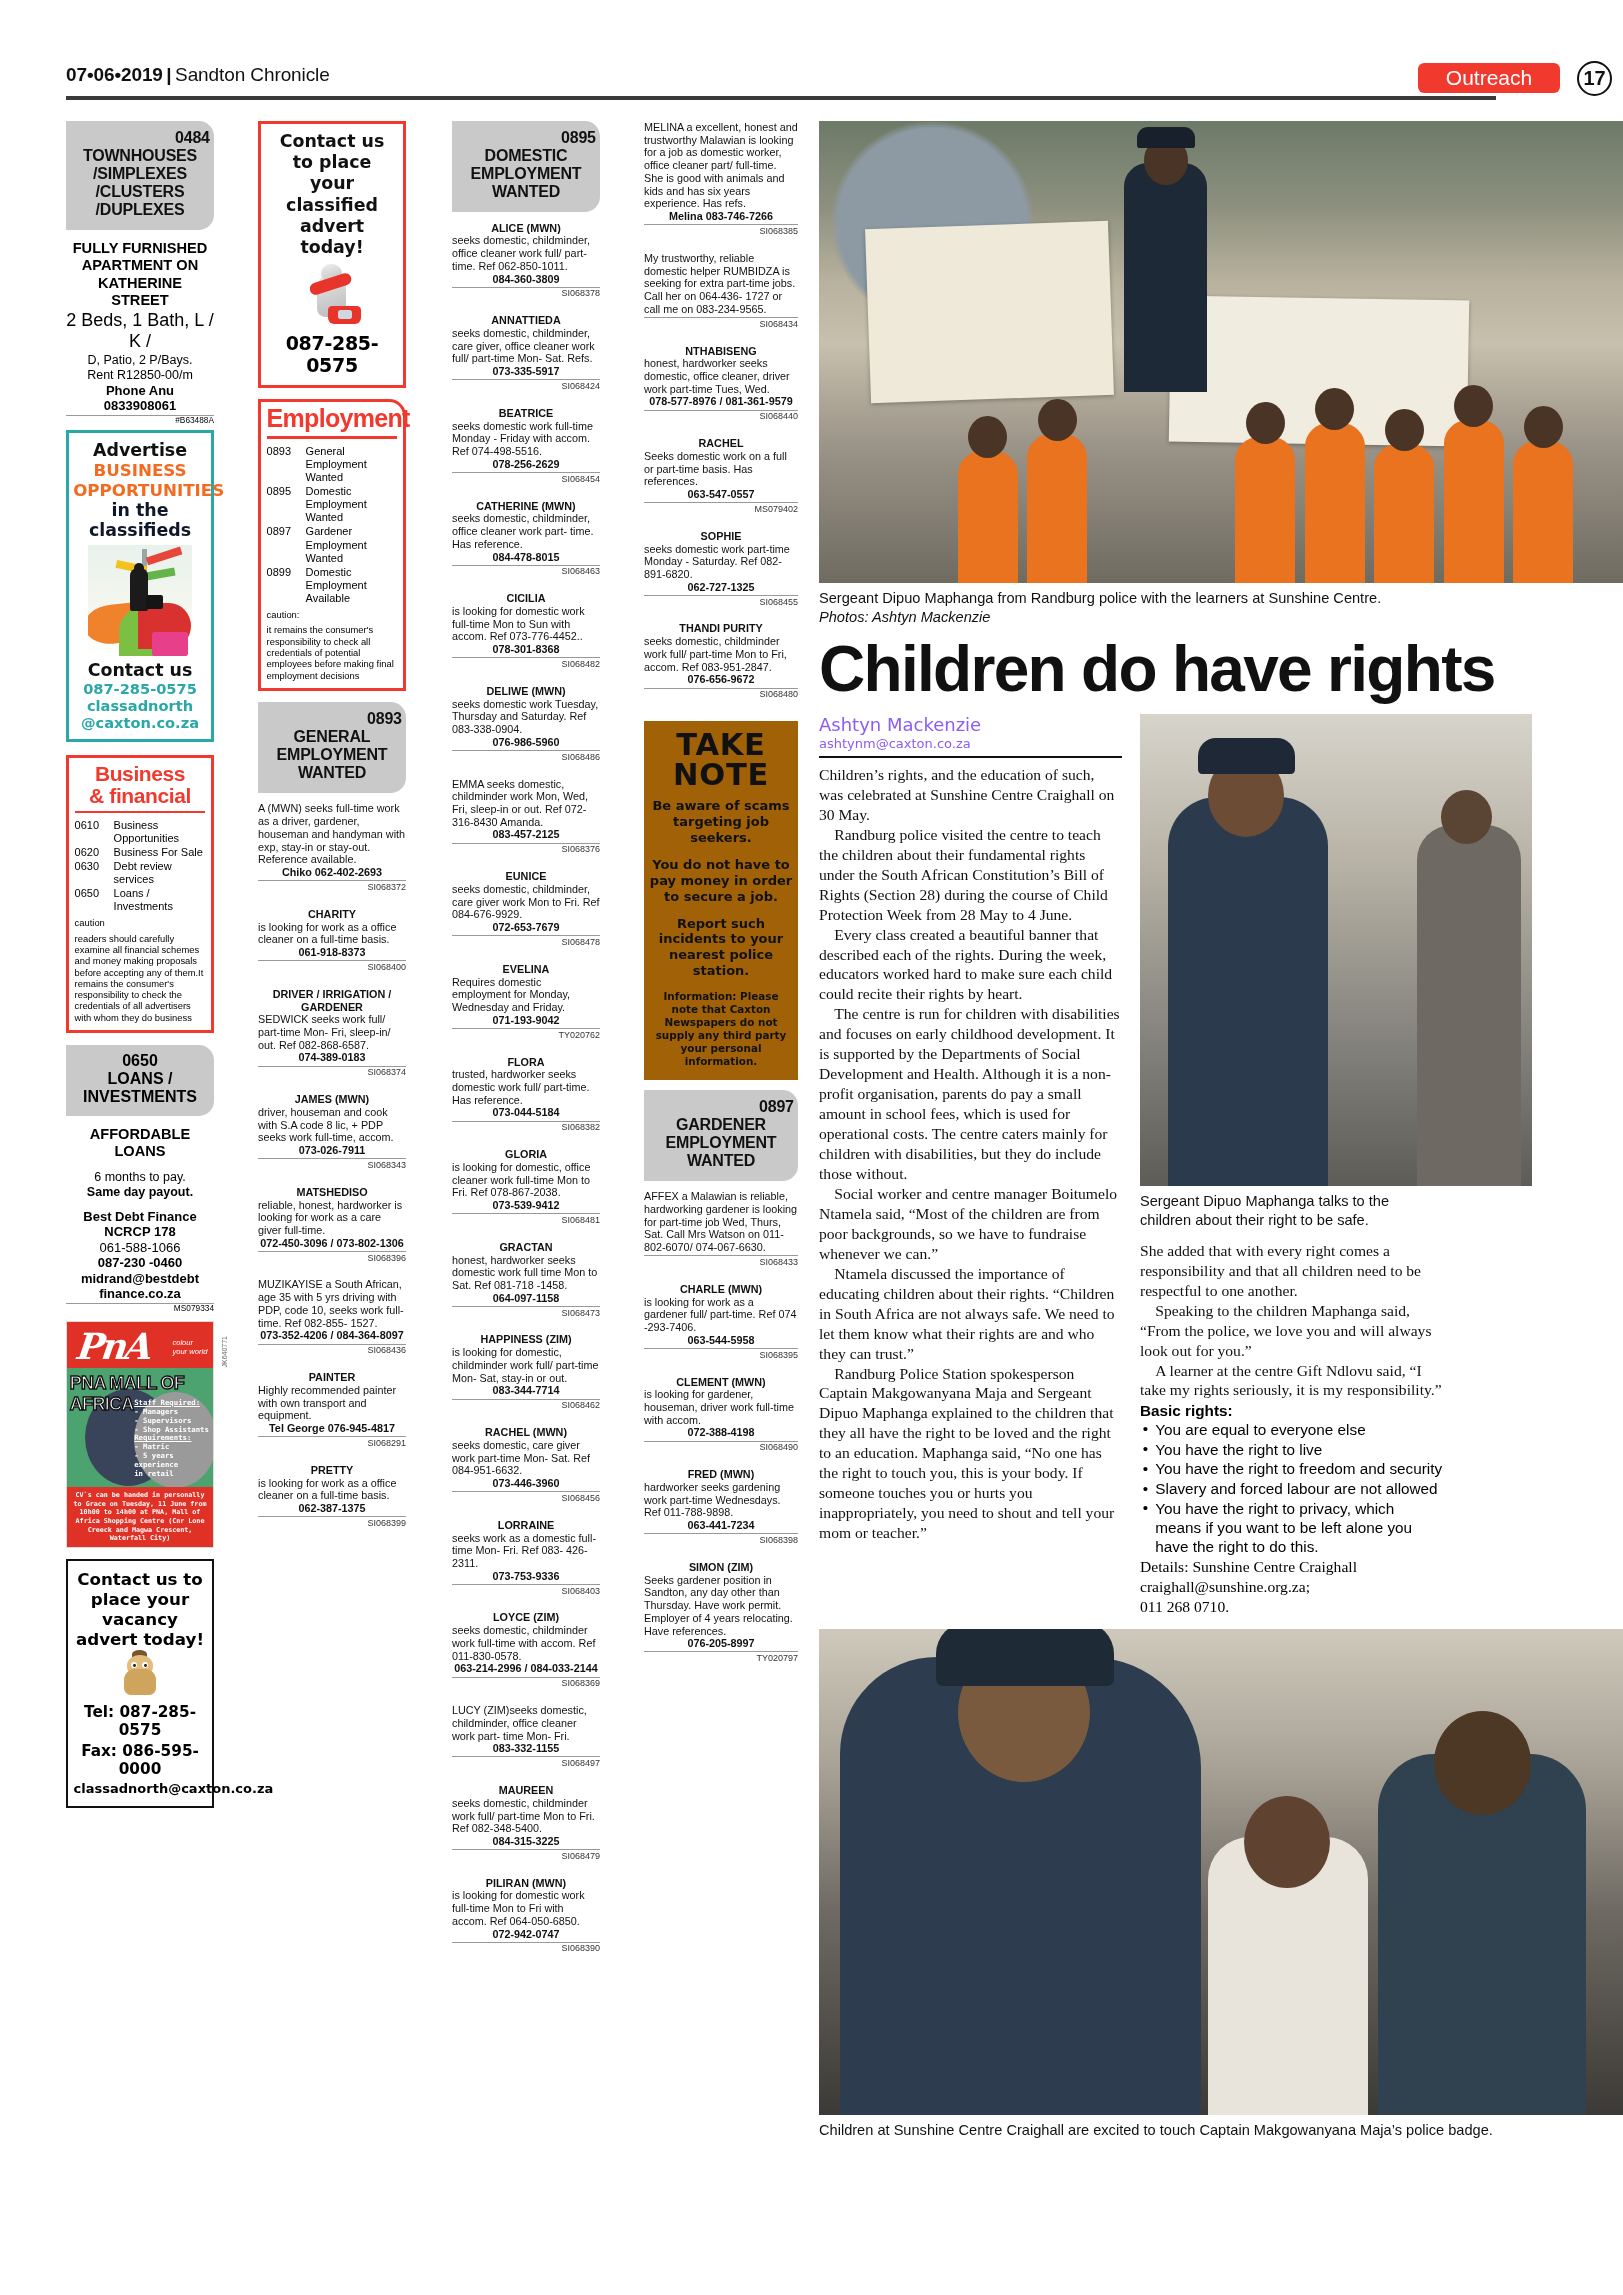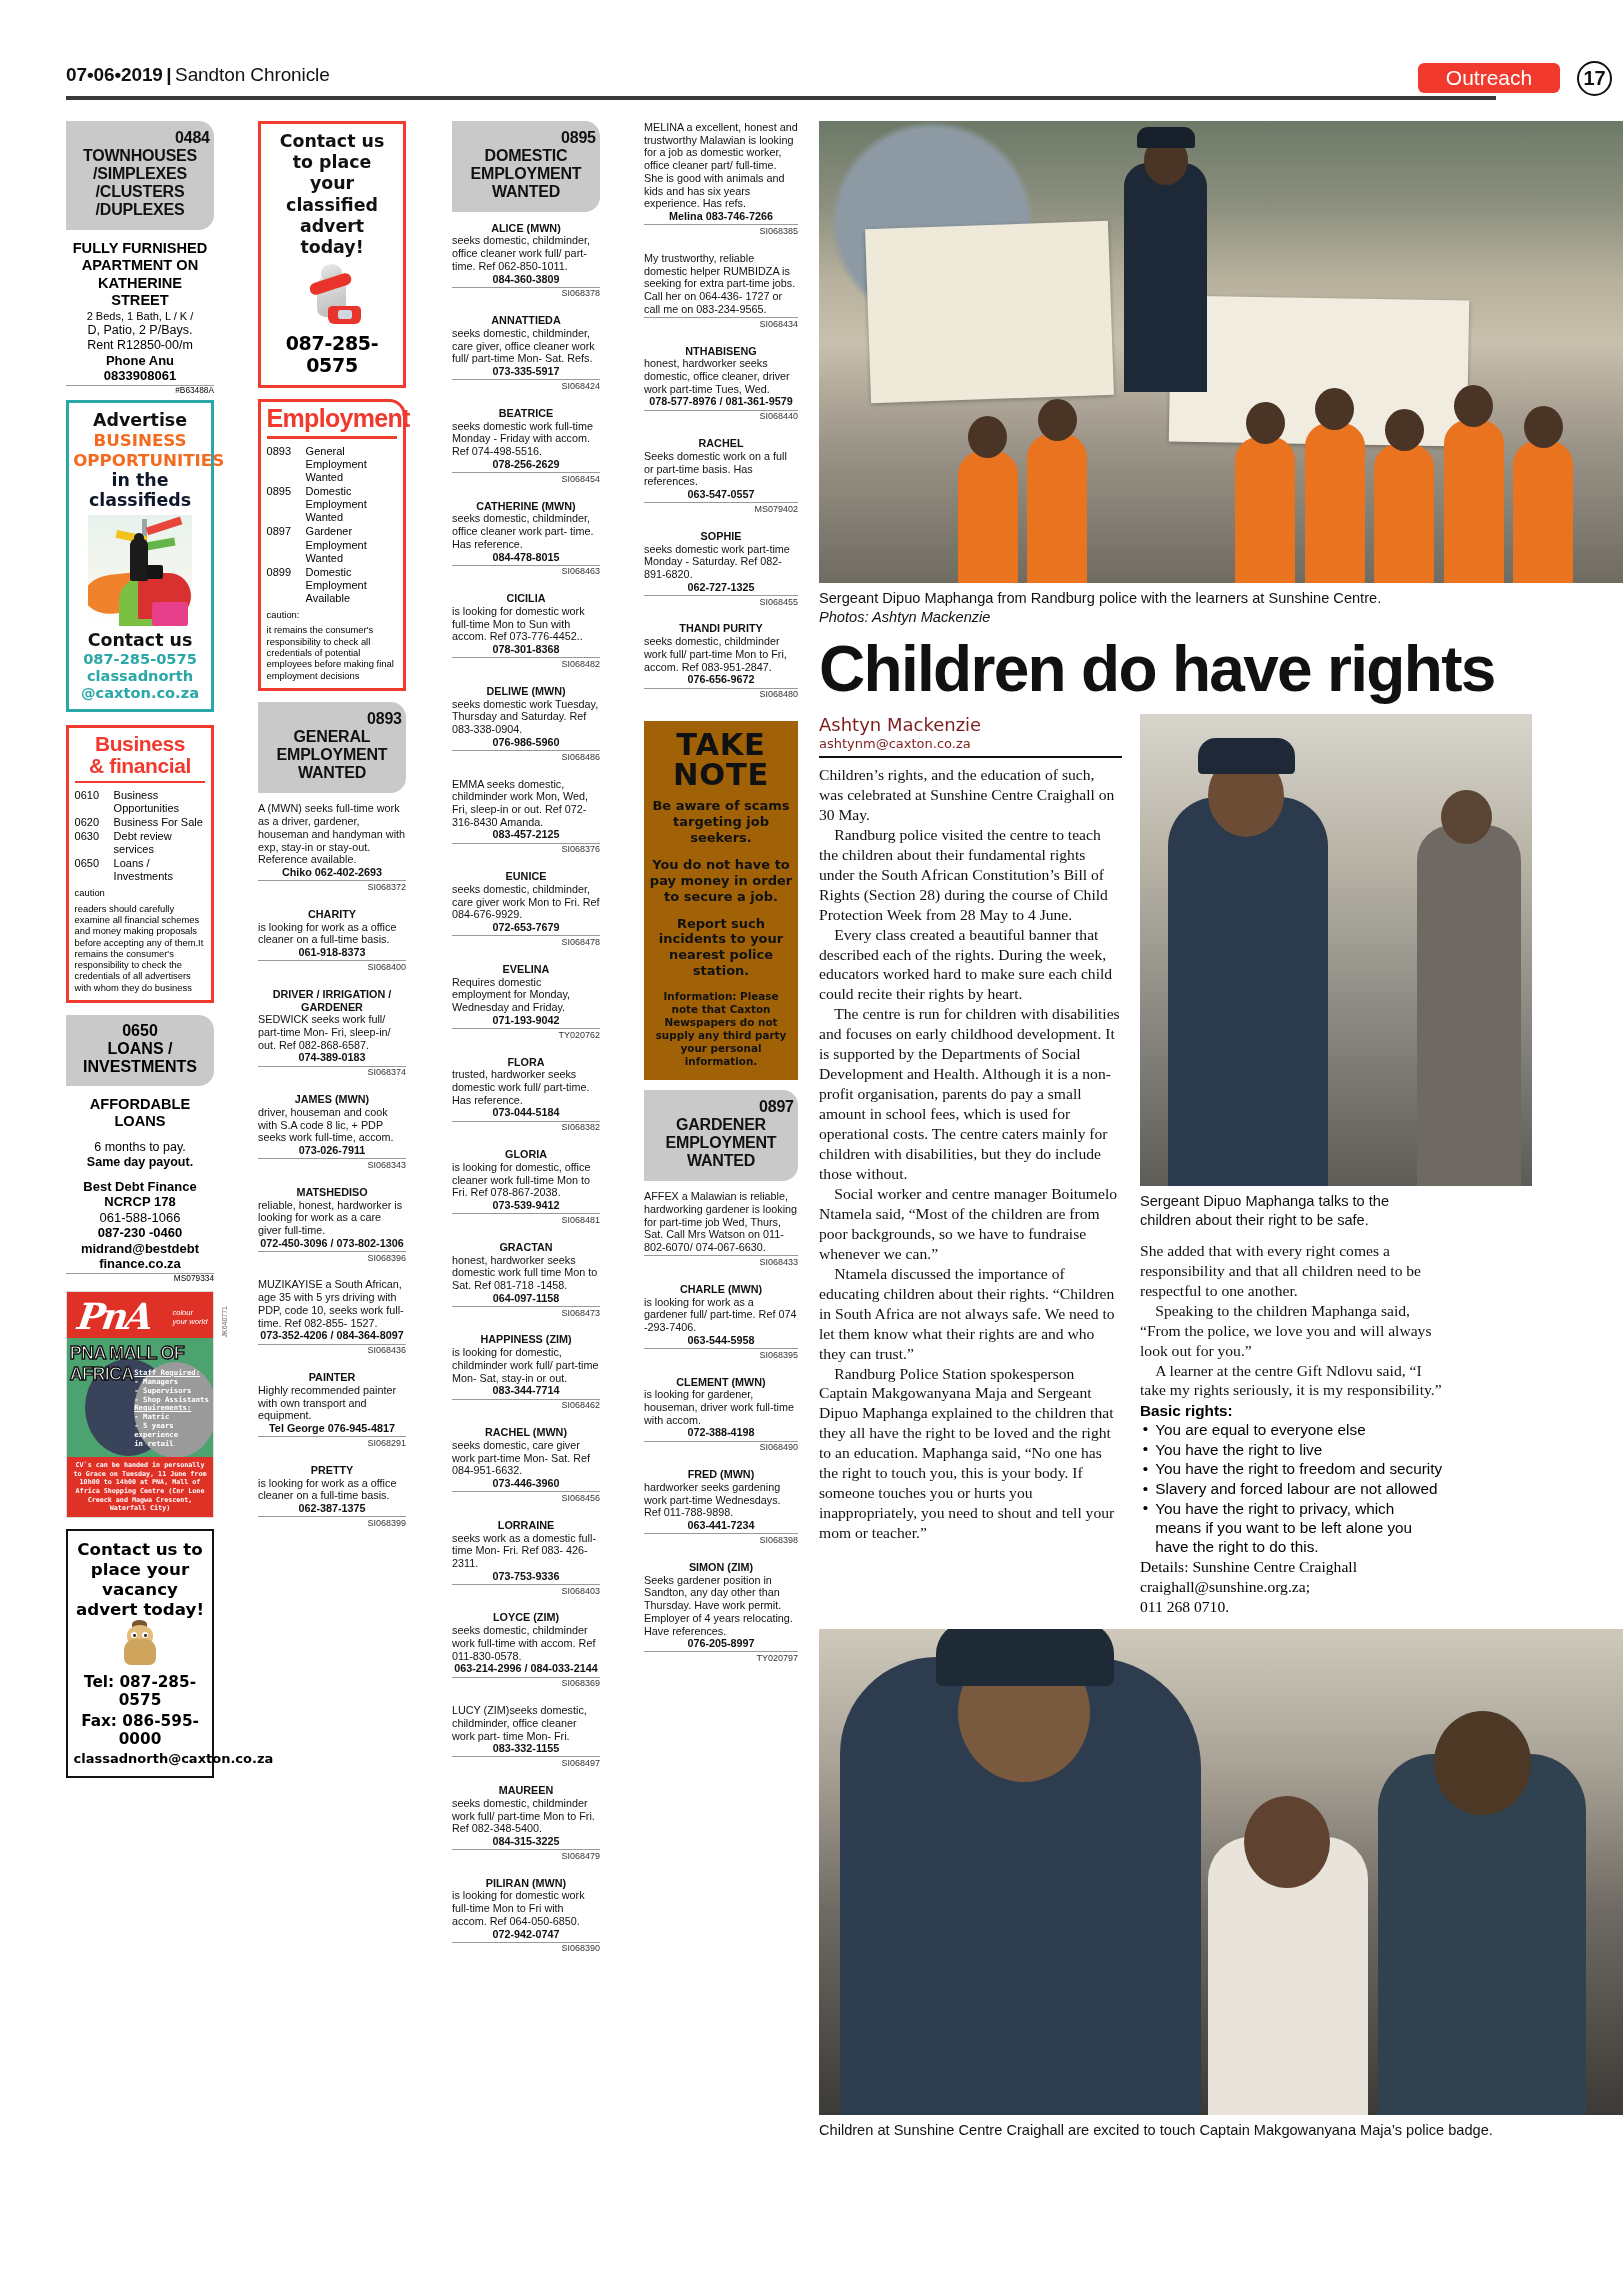--- a/index.html
+++ b/index.html
@@ -280,21 +280,21 @@
     font-size:14.6px; line-height:1.3; color:#111; margin:5.6px 0 0 0;
   }
   .caption .credit { font-style:italic; display:block; }
 
   .headline {
     font-family:"Liberation Sans Narrow","Liberation Sans",sans-serif;
     font-weight:700; font-size:64px; line-height:0.98; letter-spacing:-1.7px;
     color:#111; margin:11px 0 14px 0;
   }
 
-  .byline { font-size:18px; color:#7f1d1d; font-family:"DejaVu Sans",sans-serif; }
+  .byline { font-size:18px; color:#8b5cf6; font-family:"DejaVu Sans",sans-serif; }
   .byline .mail { font-size:13px; display:block; margin-top:0.7px;}
   .byline-rule { height:2.1px; background:#111; margin:4.9px 0 7px 0; }
 
   .art-col { font-family:"Liberation Serif", serif; font-size:15.6px; line-height:1.28; color:#111; text-align:left; }
   .art-col p { margin:0; text-indent:15.3px; }
   .art-col p.first { text-indent:0; }
   .bold-sub { font-family:"Liberation Sans", sans-serif; font-weight:700; font-size:15.3px; margin-top:1.4px;}
   ul.rights { list-style:none; margin:0; padding:0; font-family:"Liberation Sans", sans-serif; font-size:15.3px; line-height:1.25;}
   ul.rights li { position:relative; padding-left:15.3px; margin-bottom:0.7px; }
   ul.rights li:before { content:"\2022"; position:absolute; left:2.8px; top:-0.7px; }
@@ -414,21 +414,21 @@
         <span>/SIMPLEXES</span><br>
         <span>/CLUSTERS</span><br>
         <span>/DUPLEXES</span>
       </div>
 
       <div class="centered-ad" style="margin-bottom:4.2px;">
         <span class="big-c">FULLY FURNISHED</span><br>
         <span class="big-c">APARTMENT ON</span><br>
         <span class="big-c">KATHERINE</span><br>
         <span class="big-c">STREET</span><br>
-        <span style="font-size:11px">2 Beds, 1 Bath, L / K /</span><br>
+        <span style="font-size:18px">2 Beds, 1 Bath, L / K /</span><br>
         <span style="font-size:12.5px">D, Patio, 2 P/Bays.</span><br>
         <span style="font-size:12.5px">Rent R12850-00/m</span><br>
         <span class="b" style="font-size:13px">Phone Anu</span><br>
         <span class="b" style="font-size:13px">0833908061</span>
         <div class="ref" style="border-top:0.7px solid #999;text-align:right;font-size:8.3px;margin-top:1.4px;">#B63488A</div>
       </div>
 
       <div class="teal-box">
         <div class="l1">Advertise</div>
         <div class="l2">BUSINESS</div>

